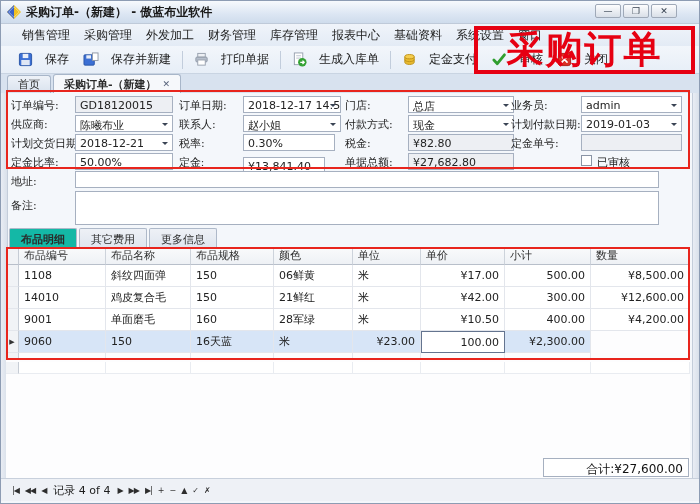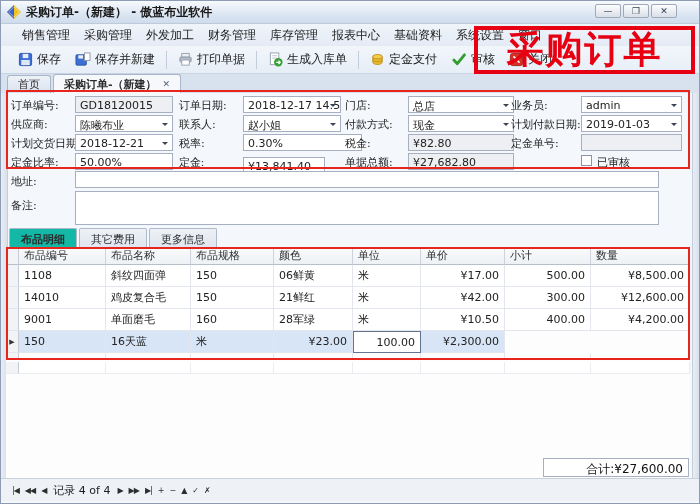--- a/index.html
+++ b/index.html
@@ -18,21 +18,21 @@
 
   
   .menubar { position:absolute; left:0; top:23px; width:100%; height:22px;
     background:linear-gradient(#f0f4fa,#e3ebf5); display:flex; align-items:center; padding-left:14px; }
   .menu-item { padding:2px 7px; font-size:12px; color:#1c1c1c; }
 
   
   .toolbar { position:absolute; left:0; top:45px; width:100%; height:28px;
     background:linear-gradient(#f2f6fb,#e7eef7); border-bottom:1px solid #c9d4e2;
     display:flex; align-items:center; padding-left:10px; }
-  .tool-btn { display:flex; align-items:center; gap:4px; padding:3px 7px; font-size:12px; color:#1c1c1c; border-radius:2px;justify-content:flex-end; }
+  .tool-btn { display:flex; align-items:center; gap:12px; padding:3px 7px; font-size:12px; color:#1c1c1c; border-radius:2px;justify-content:flex-end; }
   .tool-sep { width:1px; height:18px; background:#c2cddc; margin:0 4px; }
   .tool-btn svg { display:block; }
 
   
   .tabstrip { position:absolute; left:0; top:73px; width:100%; height:19px; background:#d8e2ef;
     display:flex; align-items:flex-end; padding-left:6px; }
   .ptab { padding:2px 10px 2px 10px; font-size:11px; margin-right:2px; border:1px solid #a8b6c9; border-bottom:none;
     border-radius:3px 3px 0 0; background:linear-gradient(#eef2f8,#d9e2ee); color:#2a2a2a; height:18px; display:flex; align-items:center; gap:6px; }
   .ptab.active { background:#f6f8fb; font-weight:bold; height:19px; }
   .tab-close { color:#56627a; font-size:9px; font-weight:normal; }
@@ -232,21 +232,21 @@
       <div class="fld dropdown" style="left: 74px; top: 114px; width: 98px;">陈曦布业</div>
       <span class="flabel" style="left: 178px; top: 116px;">联系人:</span>
       <div class="fld dropdown" style="left: 242px; top: 114px; width: 98px;">赵小姐</div>
       <span class="flabel" style="left: 344px; top: 116px;">付款方式:</span>
       <div class="fld dropdown" style="left: 407px; top: 114px; width: 106px;">现金</div>
       <span class="flabel" style="left: 510px; top: 116px;">计划付款日期:</span>
       <div class="fld dropdown" style="left: 580px; top: 114px; width: 101px;">2019-01-03</div>
       <span class="flabel" style="left: 10px; top: 135px;">计划交货日期:</span>
       <div class="fld dropdown" style="left: 74px; top: 133px; width: 98px;">2018-12-21</div>
       <span class="flabel" style="left: 178px; top: 135px;">税率:</span>
-      <div class="fld" style="left: 242px; top: 133px; width: 119px;">0.30%</div>
+      <div class="fld" style="left: 242px; top: 133px; width: 92px;">0.30%</div>
       <span class="flabel" style="left: 344px; top: 135px;">税金:</span>
       <div class="fld readonly" style="left: 407px; top: 133px; width: 106px;">¥82.80</div>
       <span class="flabel" style="left: 510px; top: 135px;">定金单号:</span>
       <div class="fld readonly" style="left: 580px; top: 133px; width: 101px;"></div>
       <span class="flabel" style="left: 10px; top: 154px;">定金比率:</span>
       <div class="fld" style="left: 74px; top: 152px; width: 98px;">50.00%</div>
       <span class="flabel" style="left: 178px; top: 154px; font-family: Liberation Serif, serif;">定金:</span>
       <div class="fld" style="left: 242px; top: 156px; width: 82px; text-decoration: underline;">¥13,841.40</div>
       <span class="flabel" style="left: 344px; top: 154px;">单据总额:</span>
       <div class="fld readonly" style="left: 407px; top: 152px; width: 106px;">¥27,682.80</div>
@@ -306,20 +306,21 @@
         <div class="g-cell">单面磨毛</div>
         <div class="g-cell">160</div>
         <div class="g-cell">28军绿</div>
         <div class="g-cell">米</div>
         <div class="g-cell num">¥10.50</div>
         <div class="g-cell num">400.00</div>
         <div class="g-cell num">¥4,200.00</div>
       </div>
       <div class="g-row sel">
         <div class="g-cell g-ind">▶</div>
+        <div class="g-cell">9060</div>
         <div class="g-cell">150</div>
         <div class="g-cell">16天蓝</div>
         <div class="g-cell">米</div>
         <div class="g-cell num">¥23.00</div>
         <div class="g-cell num focus">100.00</div>
         <div class="g-cell num">¥2,300.00</div>
       </div>
       <div class="g-row blank">
         <div class="g-cell g-ind"></div>
         <div class="g-cell"></div>

